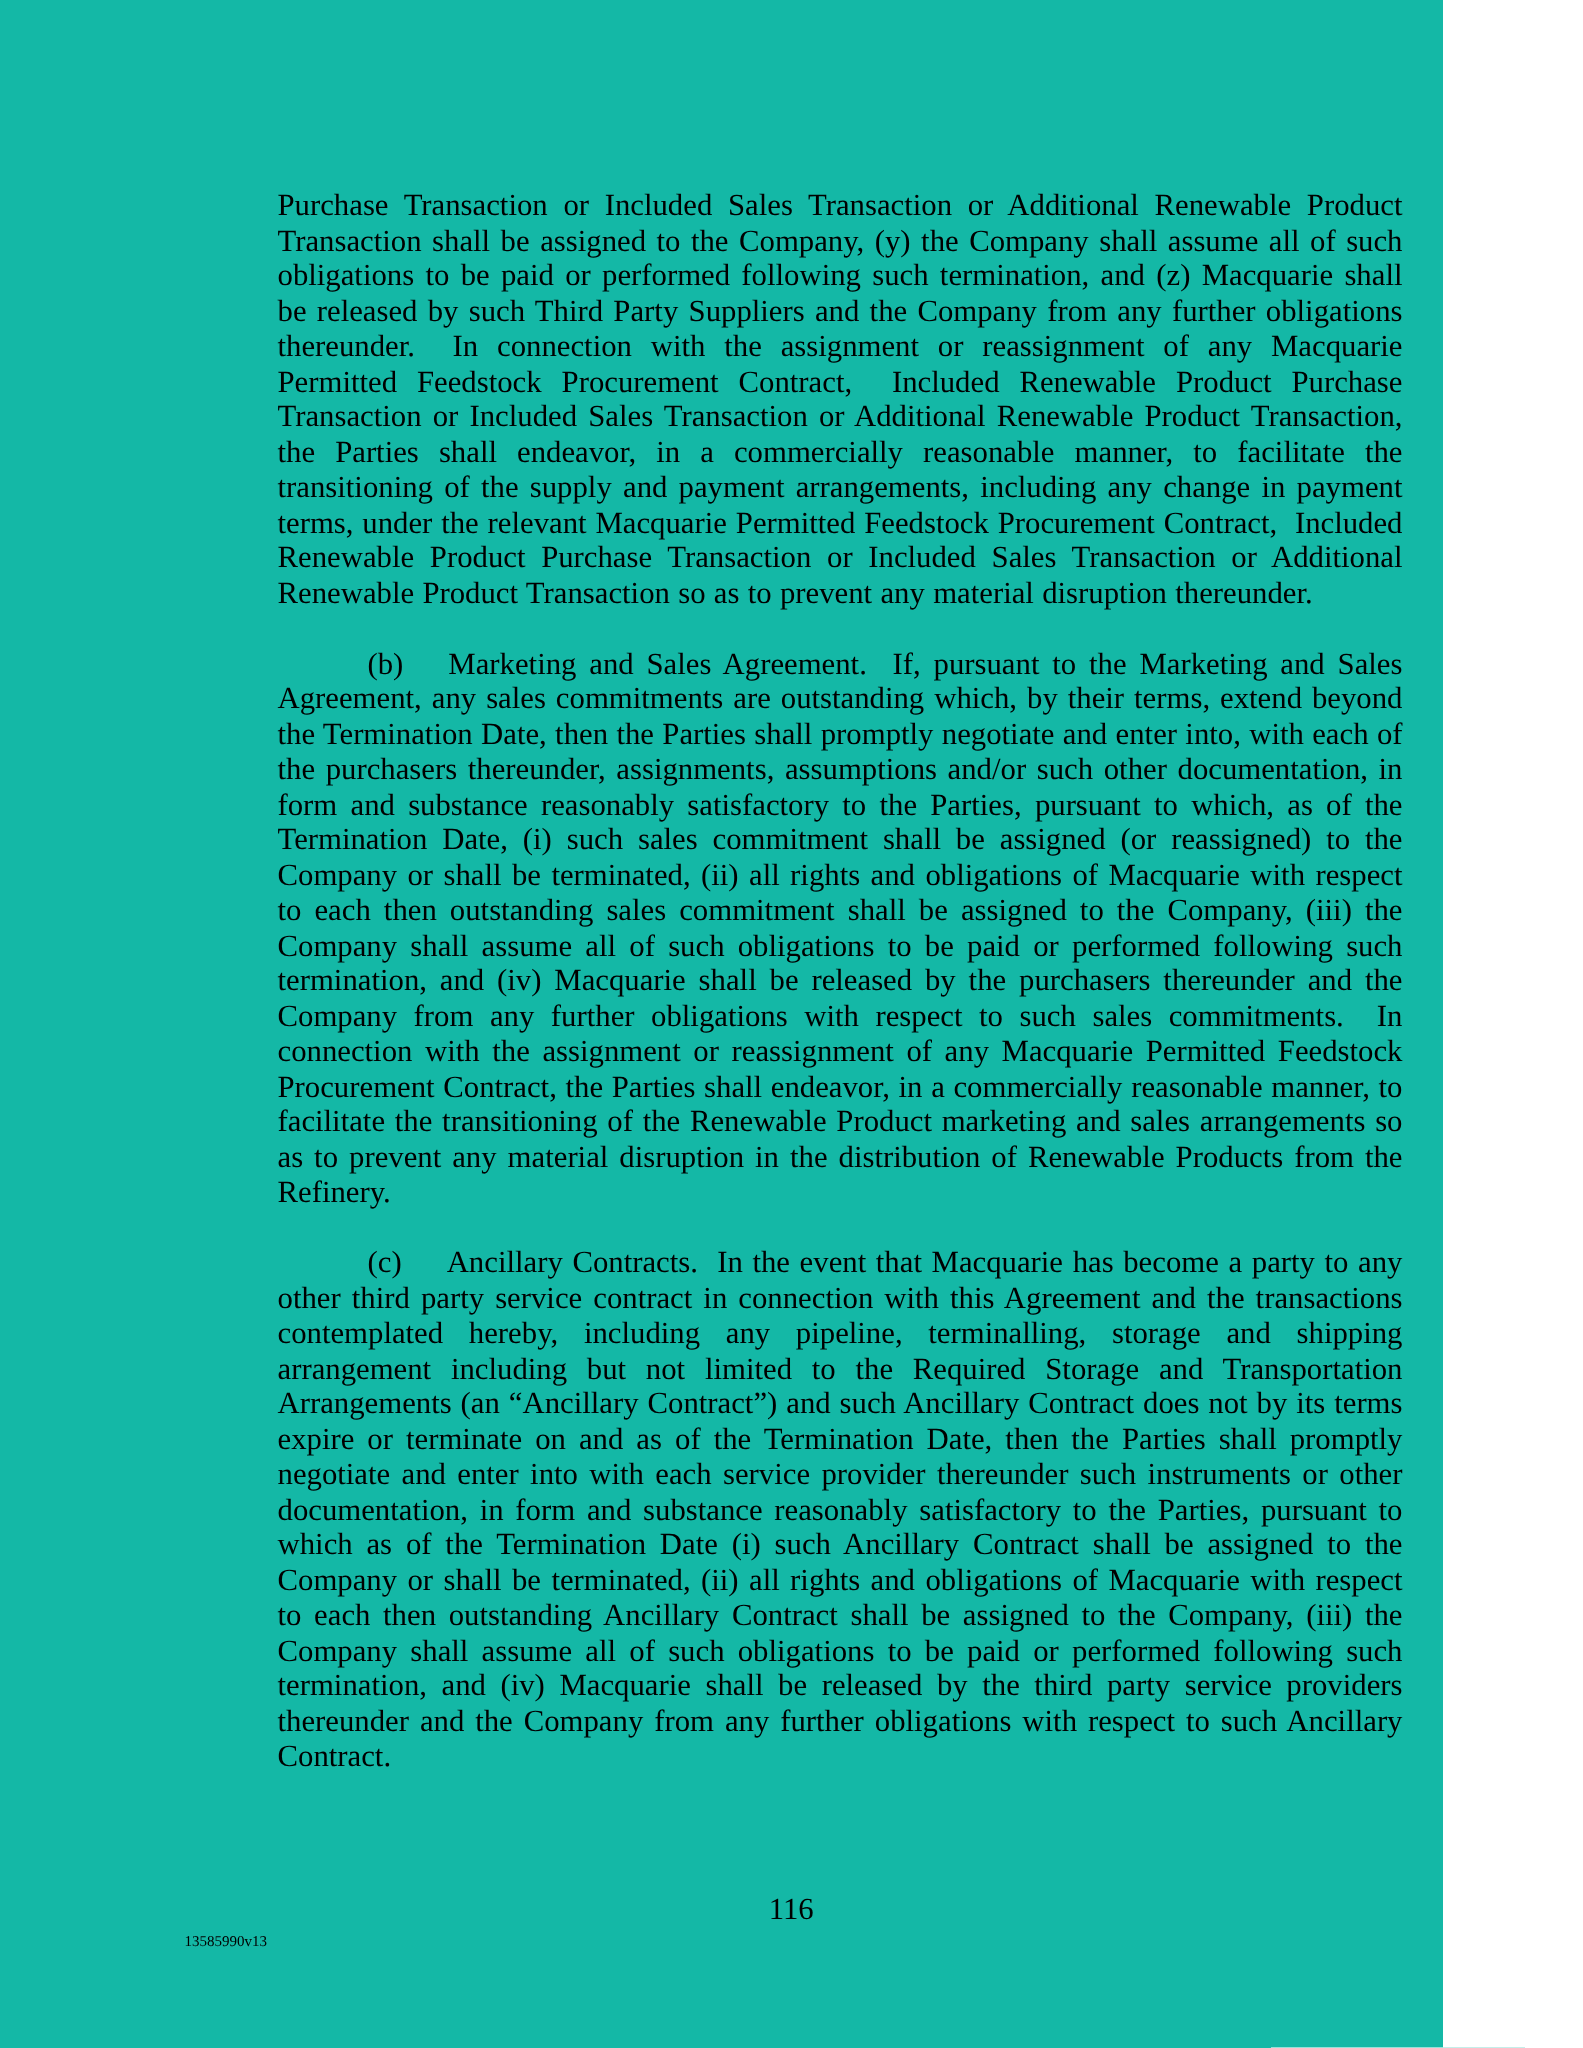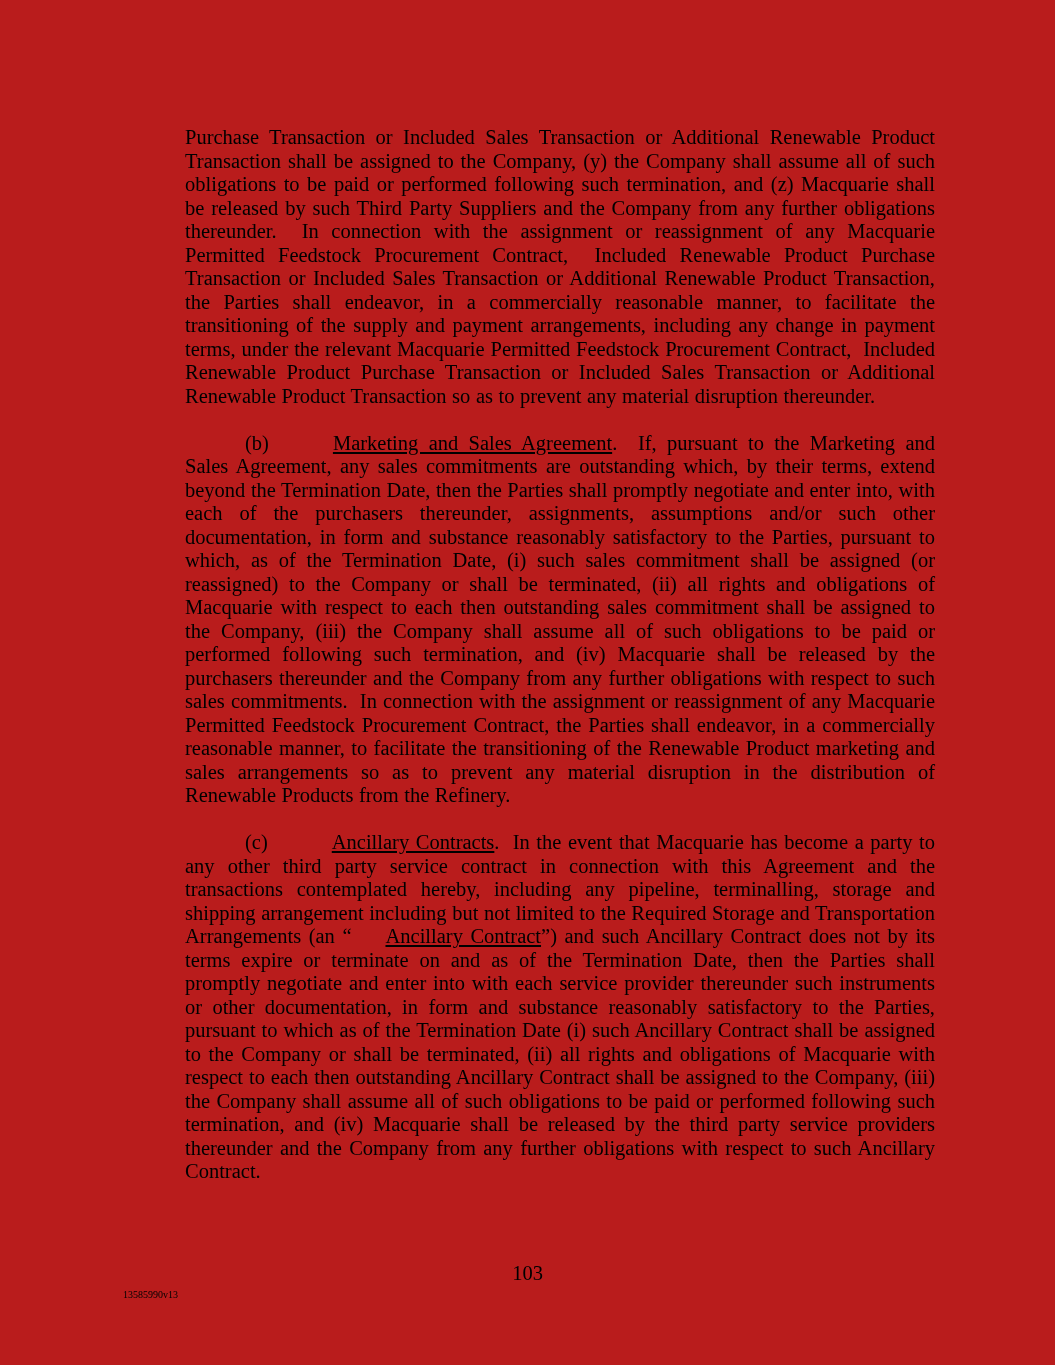--- a/index.html
+++ b/index.html
@@ -2,23 +2,23 @@
 <html><head>
 <meta charset="utf-8">
 <style>
   html, body {
     margin: 0;
     padding: 0;
     background: #ffffff;
   }
   .page {
     position: relative;
-    width: 1055px;
+    width: 962px;
     height: 1365px;
-    background: #b91c1c;
+    background: #14b8a6;
     color: #000000;
     font-family: "Liberation Serif", serif;
     overflow: hidden;
   }
   .content {
     position: absolute;
     left: 185px;
     top: 126px;
     width: 750px;
   }
@@ -30,23 +30,21 @@
     word-spacing: 0.02em;
   }
   .content p.indent {
     text-indent: 60px;
   }
   .tab {
     display: inline-block;
     width: 30px;
   }
   .u {
-    text-decoration: underline;
     text-underline-offset: 2px;
-    margin-left: 34px;
   }
   .footer-page-number {
     position: absolute;
     top: 1262px;
     left: 0;
     width: 1055px;
     text-align: center;
     font-size: 20.5px;
     line-height: 23.5px;
   }
@@ -61,16 +59,16 @@
 </head>
 <body>
 
 <div class="page">
   <div class="content">
       <p><span>Purchase Transaction or Included Sales Transaction or Additional Renewable Product Transaction shall be assigned to the Company, (y) the Company shall assume all of such obligations to be paid or performed following such termination, and (z) Macquarie shall be released by such Third Party Suppliers and the Company from any further obligations thereunder.&nbsp; In connection with the assignment or reassignment of any Macquarie Permitted Feedstock Procurement Contract,&nbsp; Included Renewable Product Purchase Transaction or Included Sales Transaction or Additional Renewable Product Transaction, the Parties shall endeavor, in a commercially reasonable manner, to facilitate the transitioning of the supply and payment arrangements, including any change in payment terms, under the relevant Macquarie Permitted Feedstock Procurement Contract,&nbsp; Included Renewable Product Purchase Transaction or Included Sales Transaction or Additional Renewable Product Transaction so as to prevent any material disruption thereunder.</span></p>
       <p class="indent"><span>(b)</span><span class="tab"></span><span class="u">Marketing and Sales Agreement</span><span>.&nbsp; If, pursuant to the Marketing and Sales Agreement, any sales commitments are outstanding which, by their terms, extend beyond the Termination Date, then the Parties shall promptly negotiate and enter into, with each of the purchasers thereunder, assignments, assumptions and/or such other documentation, in form and substance reasonably satisfactory to the Parties, pursuant to which, as of the Termination Date, (i) such sales commitment shall be assigned (or reassigned) to the Company or shall be terminated, (ii) all rights and obligations of Macquarie with respect to each then outstanding sales commitment shall be assigned to the Company, (iii) the Company shall assume all of such obligations to be paid or performed following such termination, and (iv) Macquarie shall be released by the purchasers thereunder and the Company from any further obligations with respect to such sales commitments.&nbsp; In connection with the assignment or reassignment of any Macquarie Permitted Feedstock Procurement Contract, the Parties shall endeavor, in a commercially reasonable manner, to facilitate the transitioning of the Renewable Product marketing and sales arrangements so as to prevent any material disruption in the distribution of Renewable Products from the Refinery.</span></p>
       <p class="indent"><span>(c)</span><span class="tab"></span><span class="u">Ancillary Contracts</span><span>.&nbsp; In the event that Macquarie has become a party to any other third party service contract in connection with this Agreement and the transactions contemplated hereby, including any pipeline, terminalling, storage and shipping arrangement including but not limited to the Required Storage and Transportation Arrangements (an “</span><span class="u">Ancillary Contract</span><span>”) and such Ancillary Contract does not by its terms expire or terminate on and as of the Termination Date, then the Parties shall promptly negotiate and enter into with each service provider thereunder such instruments or other documentation, in form and substance reasonably satisfactory to the Parties, pursuant to which as of the Termination Date (i) such Ancillary Contract shall be assigned to the Company or shall be terminated, (ii) all rights and obligations of Macquarie with respect to each then outstanding Ancillary Contract shall be assigned to the Company, (iii) the Company shall assume all of such obligations to be paid or performed following such termination, and (iv) Macquarie shall be released by the third party service providers thereunder and the Company from any further obligations with respect to such Ancillary Contract.</span></p>
     </div>
 
-  <div class="footer-page-number">103</div>
+  <div class="footer-page-number">116</div>
 
   <div class="footer-doc-id">13585990v13</div>
 </div>
 
 </body></html>

